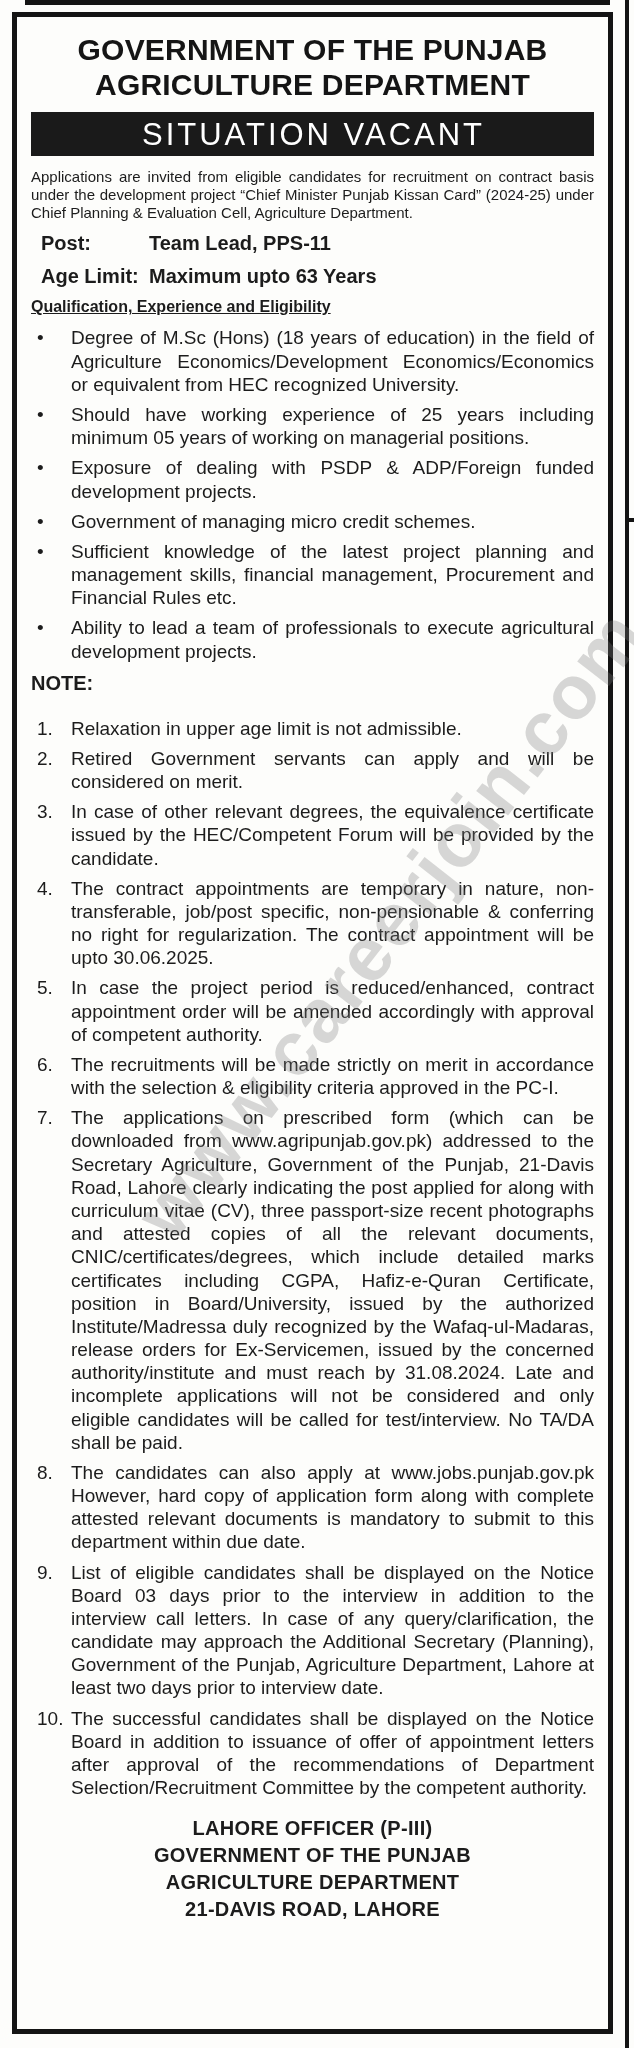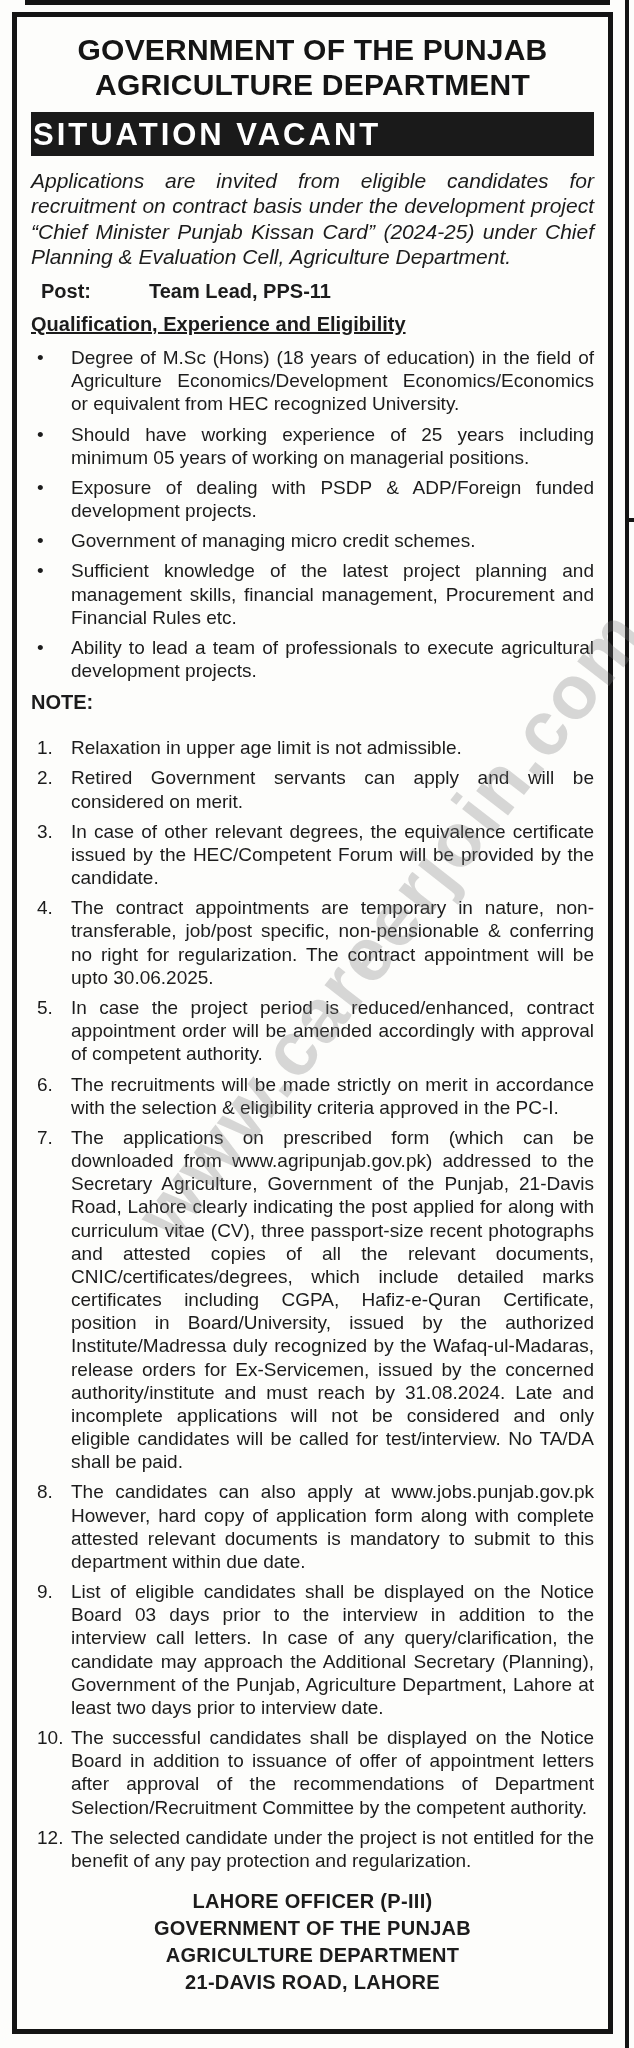--- a/index.html
+++ b/index.html
@@ -50,46 +50,45 @@
     font-weight: bold;
     font-size: 30px;
     line-height: 1.16;
     letter-spacing: 0.2px;
     color: #151515;
     margin-top: 4px;
   }
   .banner {
     background: #1a1a1a;
     color: #ffffff;
-    text-align: left;
-    font-weight: bold;
+    text-align: center;
+    font-weight: normal;
     font-size: 31px;
     letter-spacing: 3px;
     line-height: 1.0;
     padding: 7px 0 6px 2px;
     margin: 9px 0 12px 0;
   }
   .intro {
-    font-size: 21px;
+    font-size: 15px;
     line-height: 1.22;
     text-align: justify;
     margin: 0 0 10px 0;
-    font-style: italic;
   }
   .detail-row {
     display: flex;
     font-weight: bold;
     font-size: 20px;
     margin: 10px 0 10px 10px;
   }
   .detail-label { flex: 0 0 108px; }
   .detail-value { flex: 1; }
   .section-heading {
     font-weight: bold;
-    font-size: 20px;
+    font-size: 16px;
     text-decoration: underline;
     margin: 8px 0 10px 0;
   }
   .note-heading {
     font-weight: bold;
     font-size: 20px;
     margin: 9px 0 22px 0;
   }
   .li-row {
     display: flex;
@@ -145,20 +144,24 @@
   </div>
 
   <div class="banner">SITUATION VACANT</div>
 
   <p class="intro">Applications are invited from eligible candidates for recruitment on contract basis under the development project “Chief Minister Punjab Kissan Card” (2024-25) under Chief Planning &amp; Evaluation Cell, Agriculture Department.</p>
 
   <div class="detail-row">
     <span class="detail-label">Post:</span>
     <span class="detail-value">Team Lead, PPS-11</span>
   </div>
+  <div class="detail-row">
+    <span class="detail-label">Age Limit:</span>
+    <span class="detail-value">Maximum upto 63 Years</span>
+  </div>
 
   <div class="section-heading">Qualification, Experience and Eligibility</div>
 
   <div class="li-row">
     <span class="li-marker">•</span>
     <span class="li-text">Degree of M.Sc (Hons) (18 years of education) in the field of Agriculture Economics/Development Economics/Economics or equivalent from HEC recognized University.</span>
   </div>
   <div class="li-row">
     <span class="li-marker">•</span>
     <span class="li-text">Should have working experience of 25 years including minimum 05 years of working on managerial positions.</span>
@@ -214,24 +217,20 @@
     <span class="li-marker">8.</span>
     <span class="li-text">The candidates can also apply at www.jobs.punjab.gov.pk However, hard copy of application form along with complete attested relevant documents is mandatory to submit to this department within due date.</span>
   </div>
   <div class="li-row">
     <span class="li-marker">9.</span>
     <span class="li-text">List of eligible candidates shall be displayed on the Notice Board 03 days prior to the interview in addition to the interview call letters. In case of any query/clarification, the candidate may approach the Additional Secretary (Planning), Government of the Punjab, Agriculture Department, Lahore at least two days prior to interview date.</span>
   </div>
   <div class="li-row">
     <span class="li-marker">10.</span>
     <span class="li-text">The successful candidates shall be displayed on the Notice Board in addition to issuance of offer of appointment letters after approval of the recommendations of Department Selection/Recruitment Committee by the competent authority.</span>
-  </div>
-  <div class="li-row">
-    <span class="li-marker">12.</span>
-    <span class="li-text">The selected candidate under the project is not entitled for the benefit of any pay protection and regularization.</span>
   </div>
 
   <div class="footer-block">
     <div>LAHORE OFFICER (P-III)</div>
     <div>GOVERNMENT OF THE PUNJAB</div>
     <div>AGRICULTURE DEPARTMENT</div>
     <div>21-DAVIS ROAD, LAHORE</div>
 
   </div>
 

